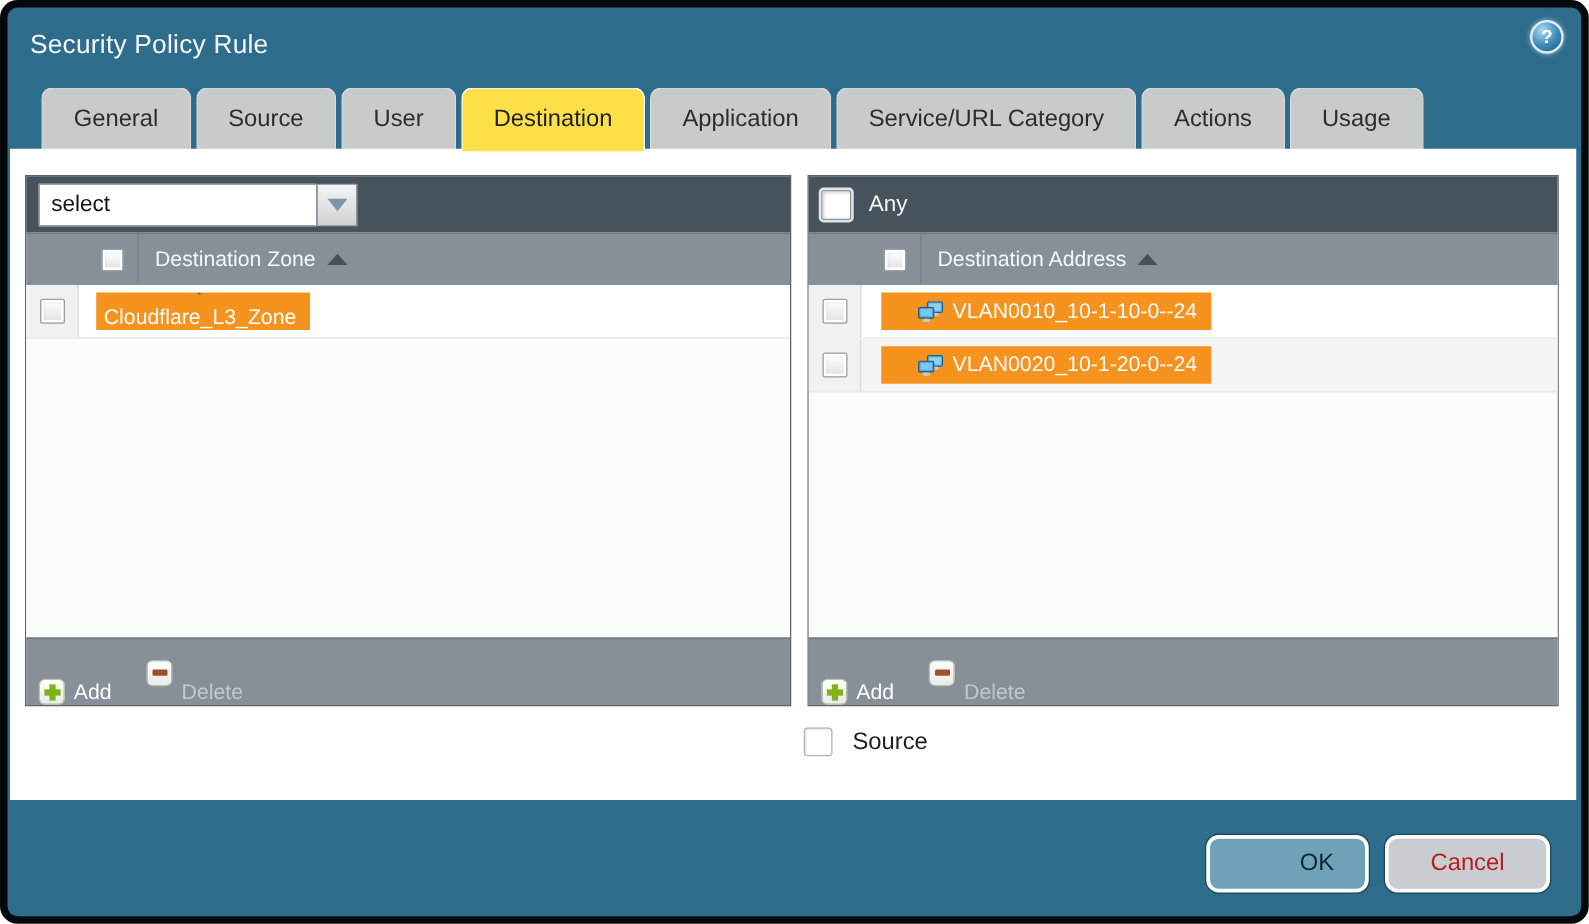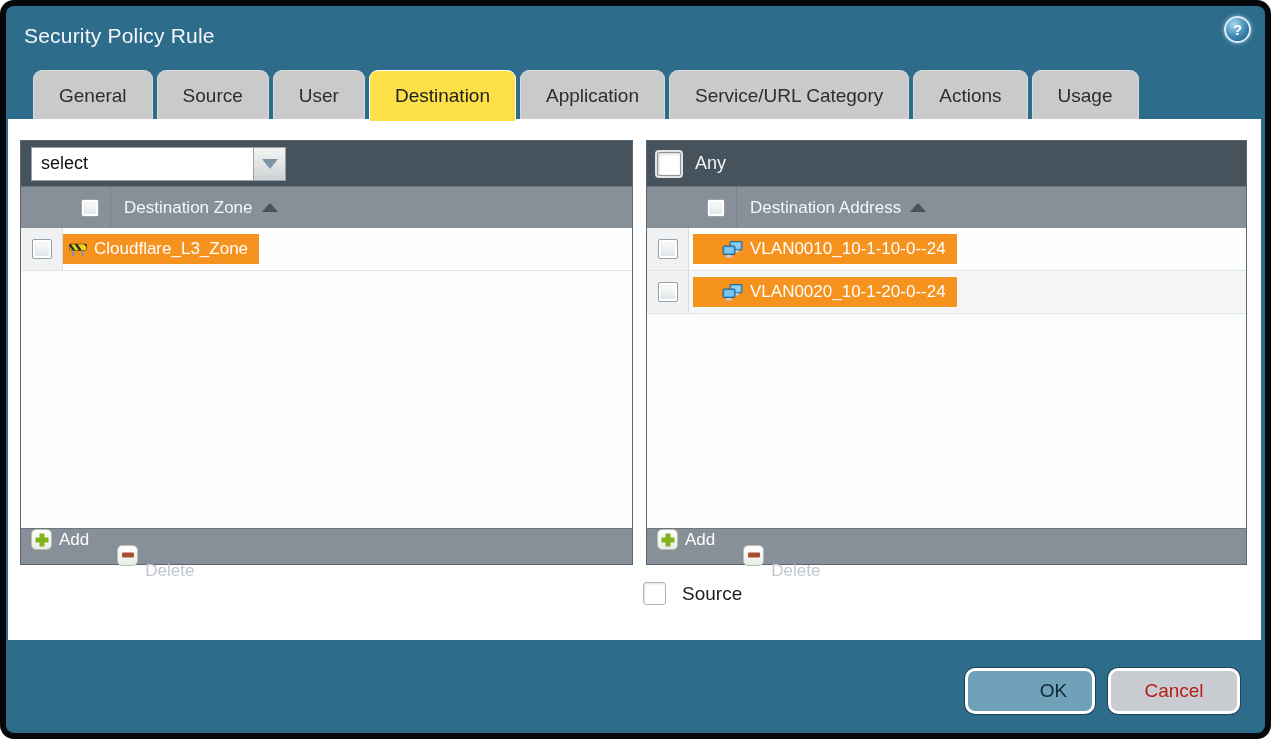--- a/index.html
+++ b/index.html
@@ -70,42 +70,42 @@
   .row{height:43px;display:flex;align-items:stretch;border-bottom:1px solid #e3e6e8;}
   .row:nth-child(odd){background:#fdfefe;}
   .row:nth-child(even){background:#f3f5f6;}
   .cb-cell{width:42px;flex:0 0 auto;background:#eff1f2;border-right:1px solid #d8dcdf;display:flex;align-items:center;justify-content:center;}
   .row-content{display:flex;align-items:center;flex:1;}
 
   .chip{
     display:inline-flex;align-items:center;gap:7px;height:30px;background:var(--orange);
     color:#ffffff;font-size:17px;padding:0 11px 0 6px;cursor:pointer;white-space:nowrap;
   }
-  .chip-zone{}
-  .chip-addr{margin-left:4px;padding-left:29px;}
+  .chip-zone{margin-left:14px;flex-direction:column;}
+  .chip-addr{margin-left:16px;padding-left:29px;}
 
   
   .cb{
     width:20px;height:20px;border:1px solid #98a0a8;border-radius:2px;
     background:linear-gradient(#ffffff,#dfe3e6);
     box-shadow:inset 0 0 0 2px #ffffff, inset 1px 1px 3px rgba(0,0,0,.25);
     cursor:pointer;flex:0 0 auto;
   }
   .cb-big{
     width:24px;height:24px;background:#ffffff;border:1px solid #8d969e;
     box-shadow:0 0 0 2px rgba(255,255,255,.85), inset 1px 1px 3px rgba(0,0,0,.2);
   }
   .cb-col{width:18px;height:18px;}
   .cb-negate{
     width:23px;height:23px;background:#ffffff;border:1px solid #aeb4ba;border-radius:3px;
     box-shadow:inset 1px 1px 2px rgba(0,0,0,.12);
   }
 
   
-  .panel-footer{height:36px;background:var(--panel-gray);display:flex;align-items:flex-start;padding-left:10px;gap:28px;flex:0 0 auto;border-top:1px solid #6b7680;}
+  .panel-footer{height:54px;background:var(--panel-gray);display:flex;align-items:flex-end;padding-left:10px;gap:28px;flex:0 0 auto;border-top:1px solid #6b7680;}
   .foot-btn{display:flex;align-items:center;gap:7px;cursor:pointer;}
   .foot-btn span.lbl{font-size:17px;}
   .btn-add .lbl{color:#ffffff;}
   .btn-del .lbl{color:#c0c7cd;margin-top:32px;}
   .ico-sq{
     width:21px;height:21px;border-radius:5px;background:linear-gradient(#ffffff,#e9ebe6);
     border:1px solid #b9bfae;position:relative;flex:0 0 auto;
   }
   .ico-plus::before,.ico-plus::after{
     content:"";position:absolute;background:var(--add-green);left:50%;top:50%;transform:translate(-50%,-50%);

